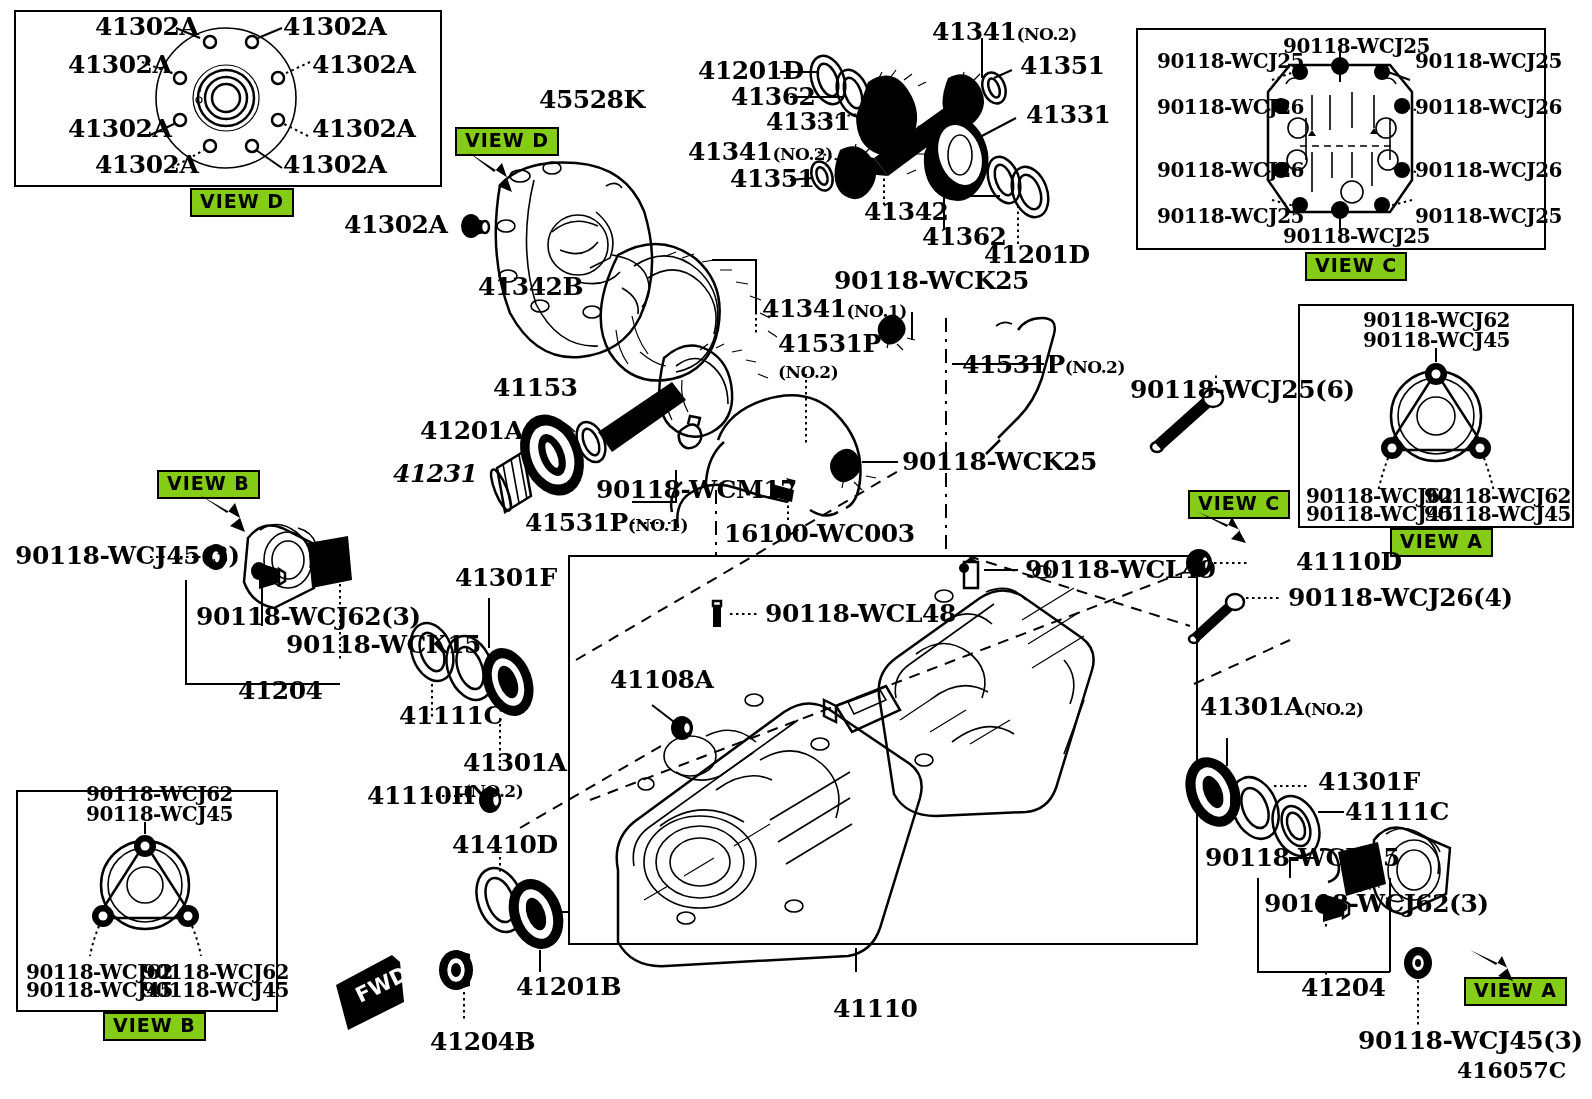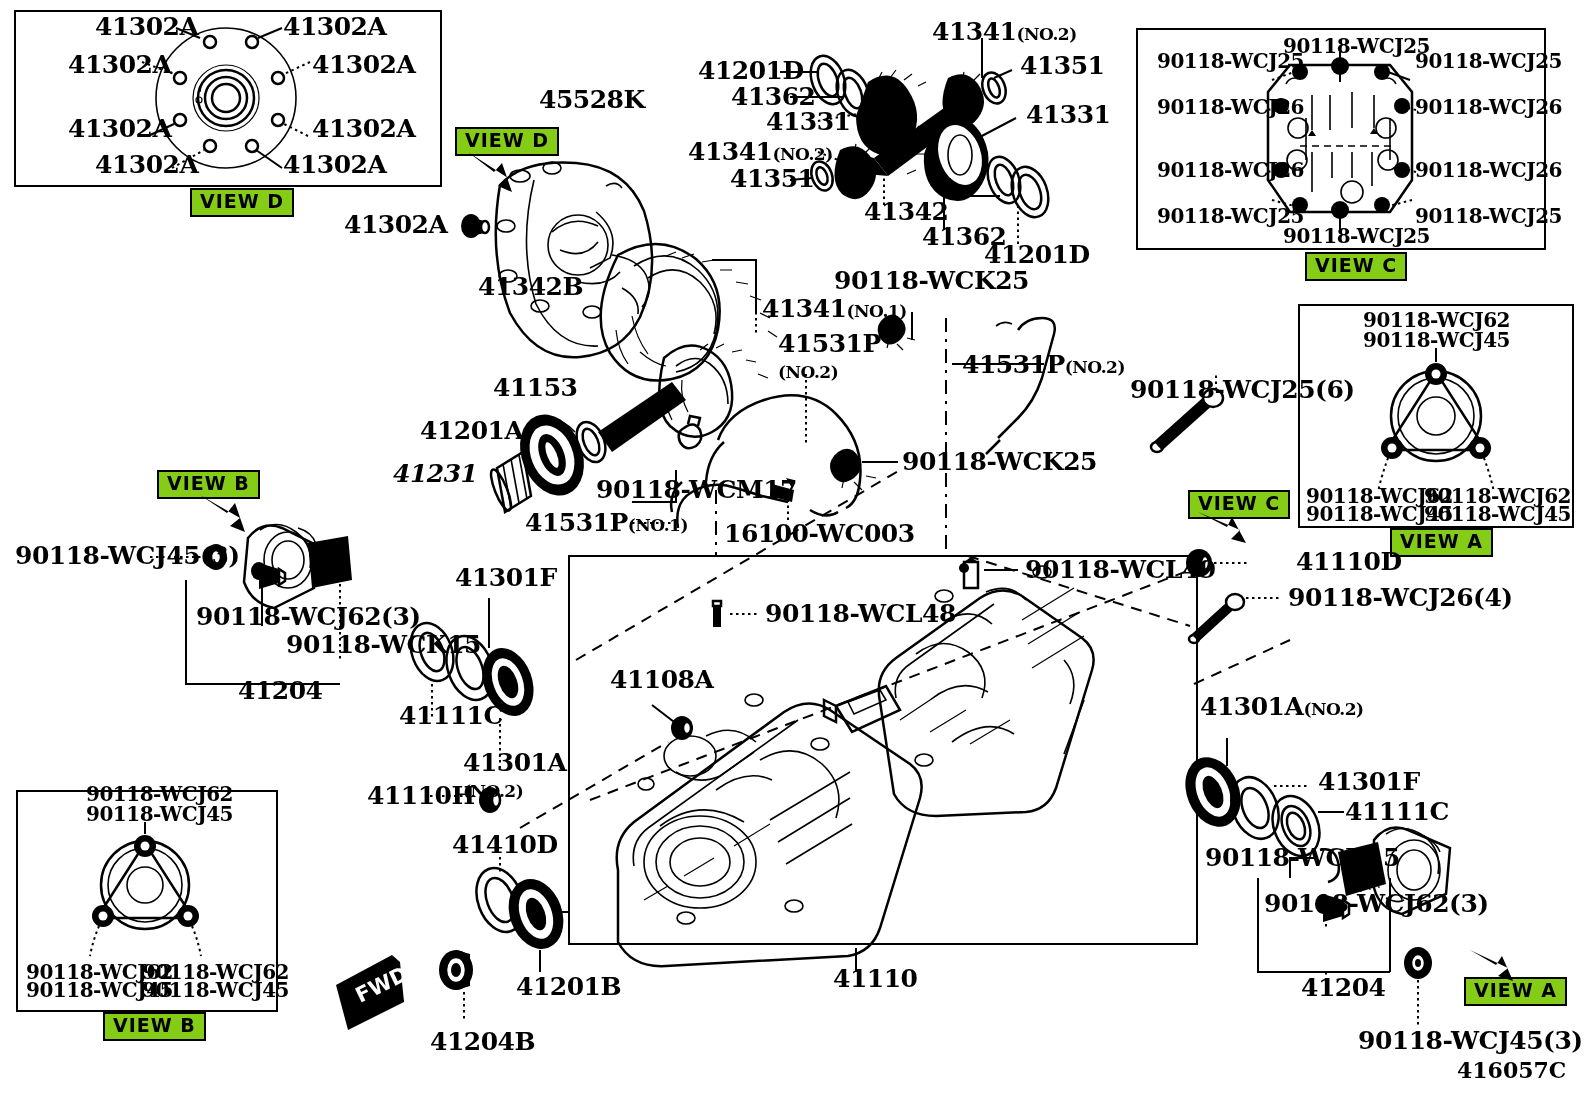--- a/index.html
+++ b/index.html
@@ -643,21 +643,21 @@
   <div class="lbl" style="left:596px;top:477px;">90118-WCM17</div>
   <div class="lbl" style="left:525px;top:510px;"><span>41531P</span><span class="sub">(NO.1)</span></div>
   <div class="lbl" style="left:724px;top:521px;">16100-WC003</div>
 
   <div class="lbl" style="left:1130px;top:377px;">90118-WCJ25(6)</div>
   <div class="lbl" style="left:1296px;top:549px;">41110D</div>
   <div class="lbl" style="left:1288px;top:585px;">90118-WCJ26(4)</div>
   <div class="lbl" style="left:1025px;top:557px;">90118-WCL49</div>
   <div class="lbl" style="left:765px;top:601px;">90118-WCL48</div>
   <div class="lbl" style="left:610px;top:667px;">41108A</div>
-  <div class="lbl" style="left:833px;top:966px;">41110</div>
+  <div class="lbl" style="left:833px;top:996px;">41110</div>
 
   <div class="lbl" style="left:455px;top:565px;">41301F</div>
   <div class="lbl" style="left:399px;top:703px;">41111C</div>
   <div class="lbl" style="left:463px;top:750px;"><span>41301A</span><br><span class="sub">(NO.2)</span></div>
   <div class="lbl" style="left:367px;top:783px;">41110H</div>
   <div class="lbl" style="left:452px;top:832px;">41410D</div>
   <div class="lbl" style="left:516px;top:974px;">41201B</div>
   <div class="lbl" style="left:430px;top:1029px;">41204B</div>
 
   <div class="lbl" style="left:15px;top:543px;">90118-WCJ45(3)</div>

